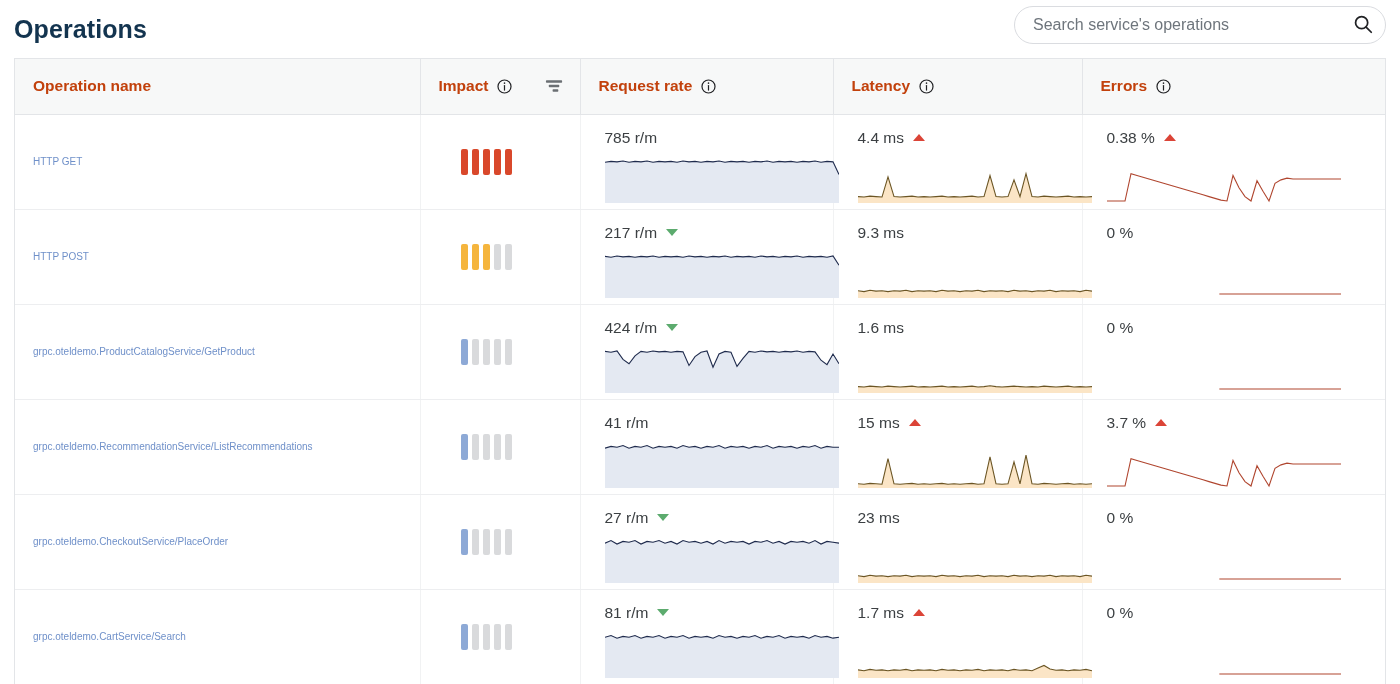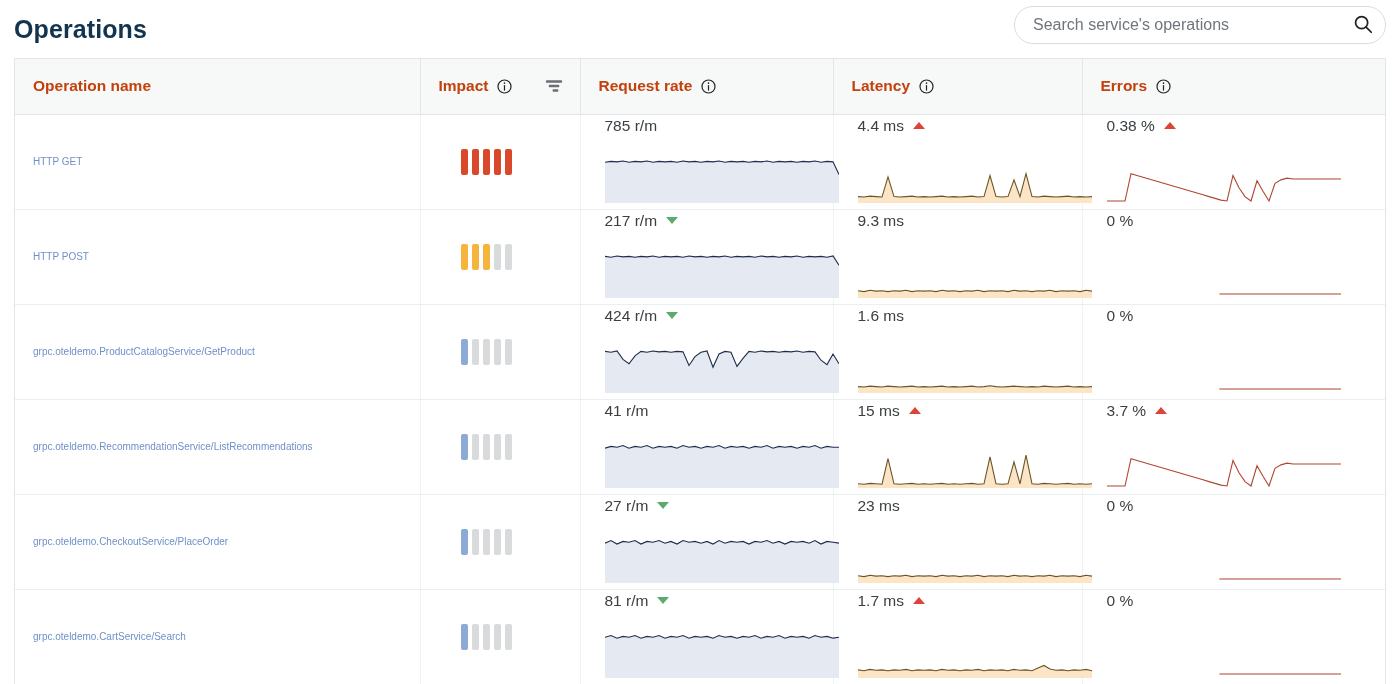--- a/index.html
+++ b/index.html
@@ -147,20 +147,21 @@
   .metric-cell {
     width: 234px;
     margin-left: 6px;
     position: relative;
     height: 94px;
   }
   .metric-value-row {
     display: flex;
     align-items: center;
     gap: 9px;
+    padding-top: 12px;
     height: 22px;
   }
   .metric-value {
     font-size: 15.5px;
     color: #3c4043;
   }
   .tri {
     width: 0; height: 0;
     border-left: 6px solid transparent;
     border-right: 6px solid transparent;

